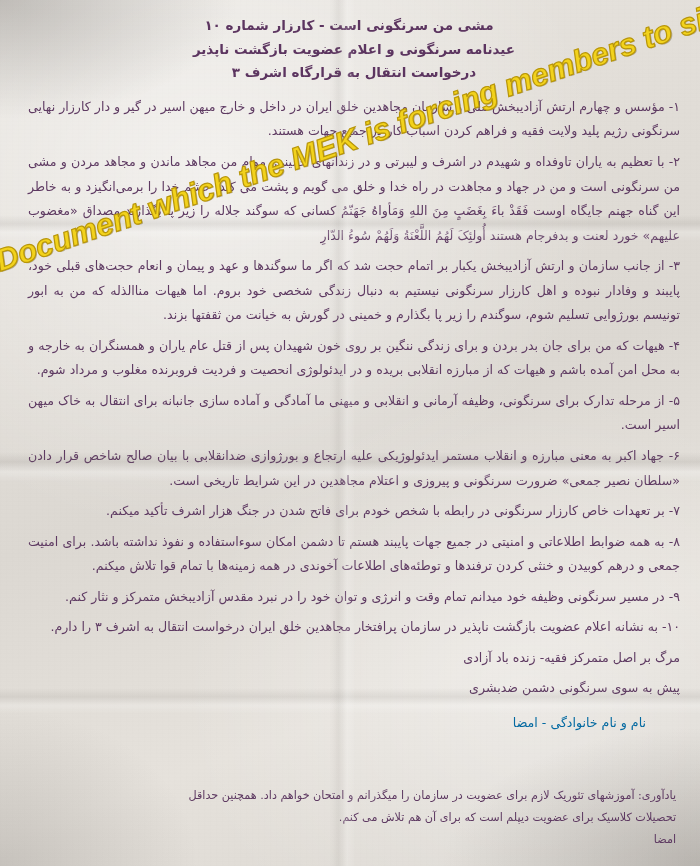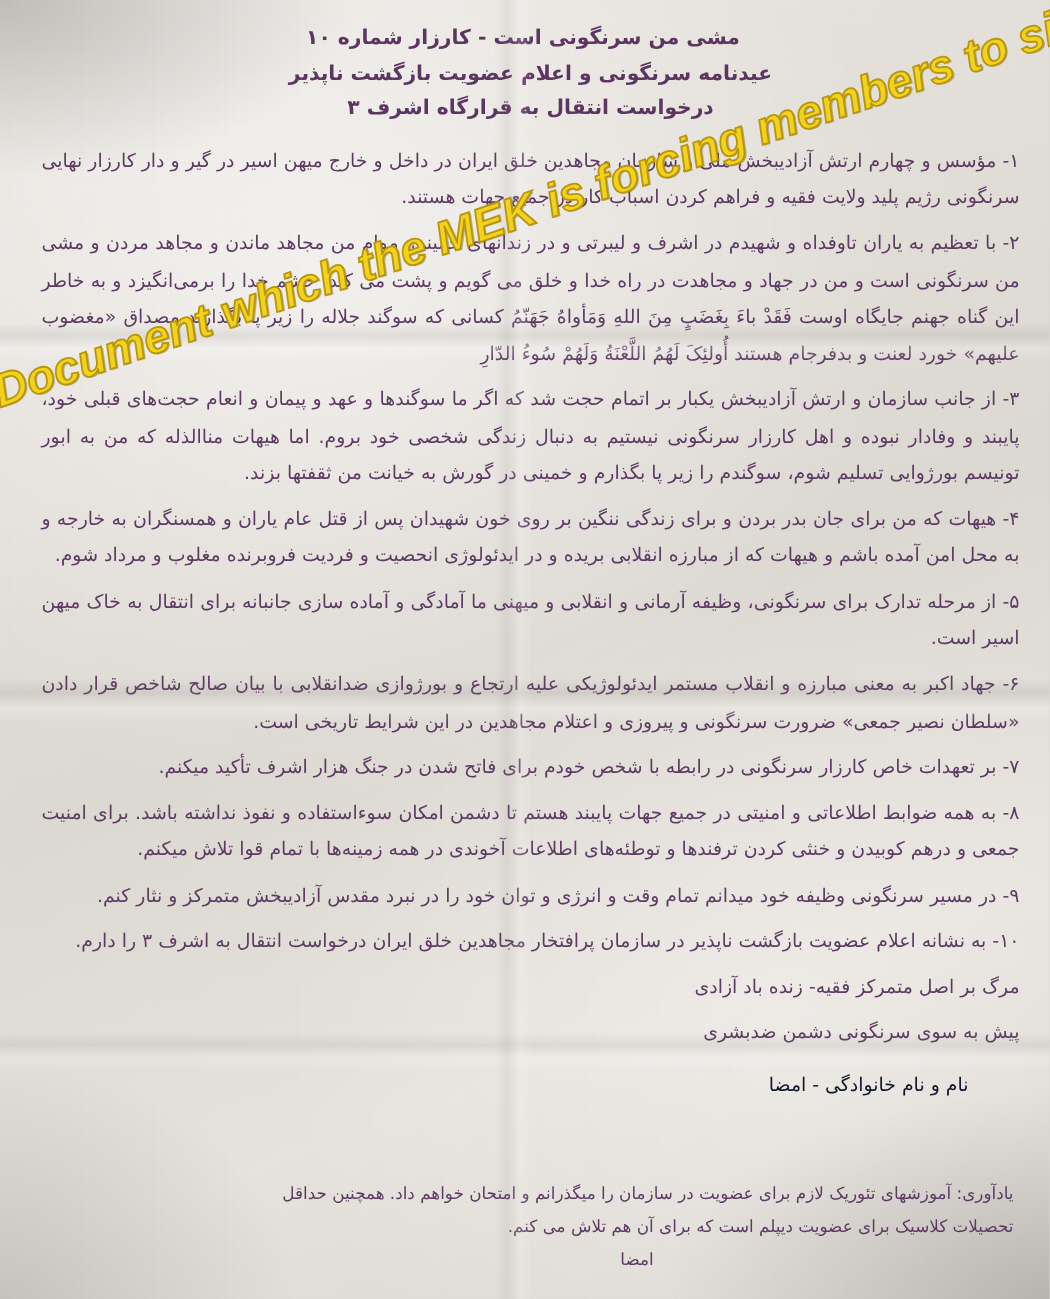--- a/index.html
+++ b/index.html
@@ -72,36 +72,36 @@
     color: #5e3a62;
   }
   .body-lines p {
     margin: 0 0 6px 0;
     text-align: justify;
     text-align-last: right;
   }
   .sig {
     margin-top: 14px;
     font-size: 12.6px;
-    color: #0f172a;
+    color: #0369a1;
     padding-right: 34px;
   }
   .footnote {
     position: absolute;
     left: 24px;
     right: 24px;
     bottom: 14px;
     font-size: 11.2px;
     line-height: 1.8;
     color: #5e3a62;
     direction: rtl;
     text-align: right;
   }
   .footnote p { margin: 0 0 2px 0; }
-  .footnote .amza { text-align: center; padding-left: 150px; }
+  .footnote .amza { text-align: right; padding-left: 150px; }
 
   
   .watermark {
     position: absolute;
     left: -20px;
     top: 250px;
     width: 760px;
     transform: rotate(-19deg);
     transform-origin: left center;
     direction: ltr;

